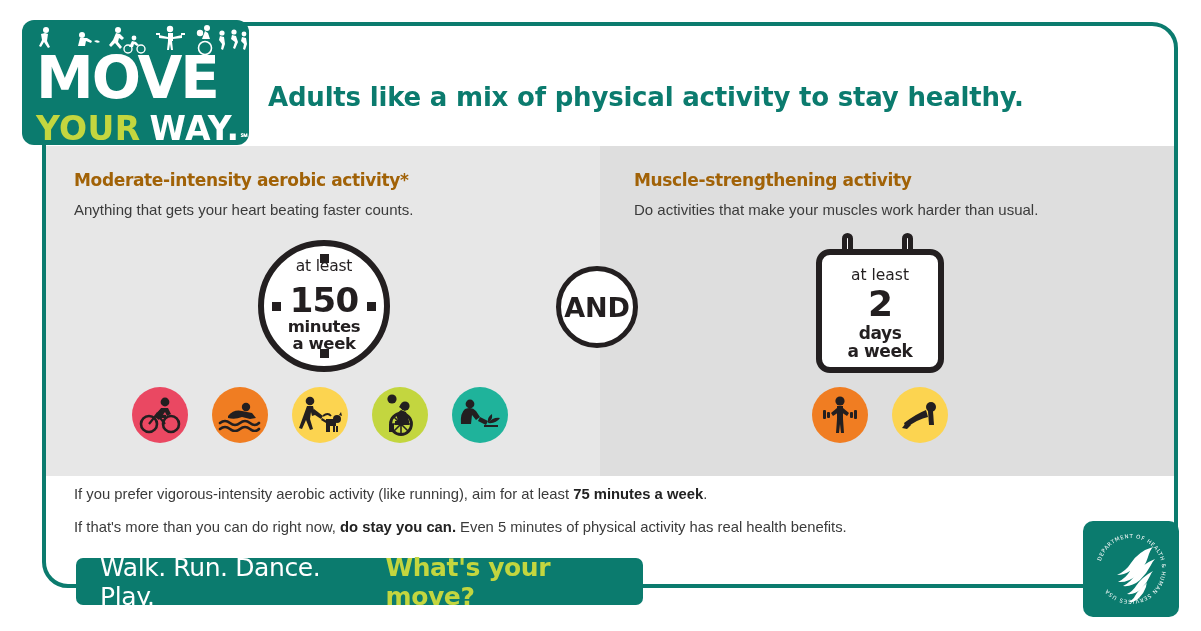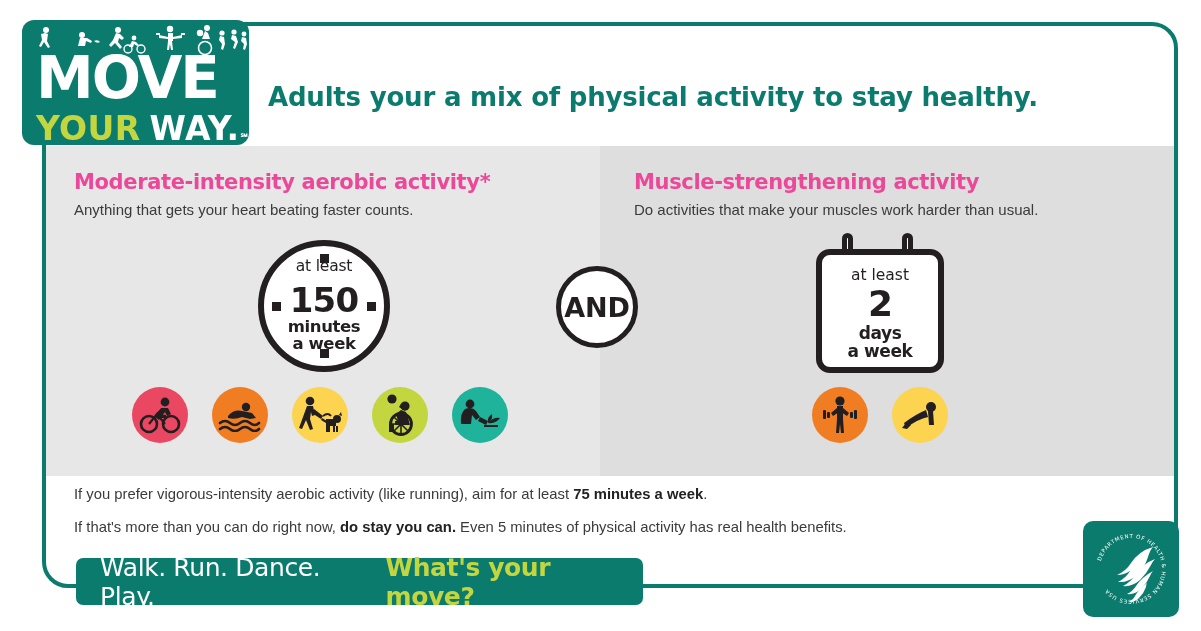--- a/index.html
+++ b/index.html
@@ -86,22 +86,22 @@
     position: absolute;
     left: 600px; top: 146px;
     width: 574px; height: 330px;
     background: #dedede;
   }
 
   
   .col-head {
     position: absolute;
     font-weight: 700;
-    font-size: 21px;
-    color: #ec4899;
+    font-size: 17px;
+    color: #a16207;
     font-family: "DejaVu Sans", sans-serif;
     letter-spacing: -0.35px;
     white-space: nowrap;
   }
   .col-sub {
     position: absolute;
     font-size: 15px;
     color: #3b3b3b;
     white-space: nowrap;
   }
@@ -305,21 +305,21 @@
       </svg>
     </div>
 
     <div class="logo-line2">
       <span class="logo-your">YOUR</span>
       <span class="logo-way">WAY.</span>
       <span class="logo-sm">℠</span>
     </div>
   </div>
 
-  <div class="headline">Adults your a mix of physical activity to stay healthy.</div>
+  <div class="headline">Adults like a mix of physical activity to stay healthy.</div>
 
   <div class="col-head" id="head-left">Moderate-intensity aerobic activity*</div>
   <div class="col-sub" id="sub-left">Anything that gets your heart beating faster counts.</div>
 
   <div class="col-head" id="head-right">Muscle-strengthening activity</div>
   <div class="col-sub" id="sub-right">Do activities that make your muscles work harder than usual.</div>
 
   <div class="clock">
     <div class="clock-ring"></div>
     <div class="tick t12"></div>

